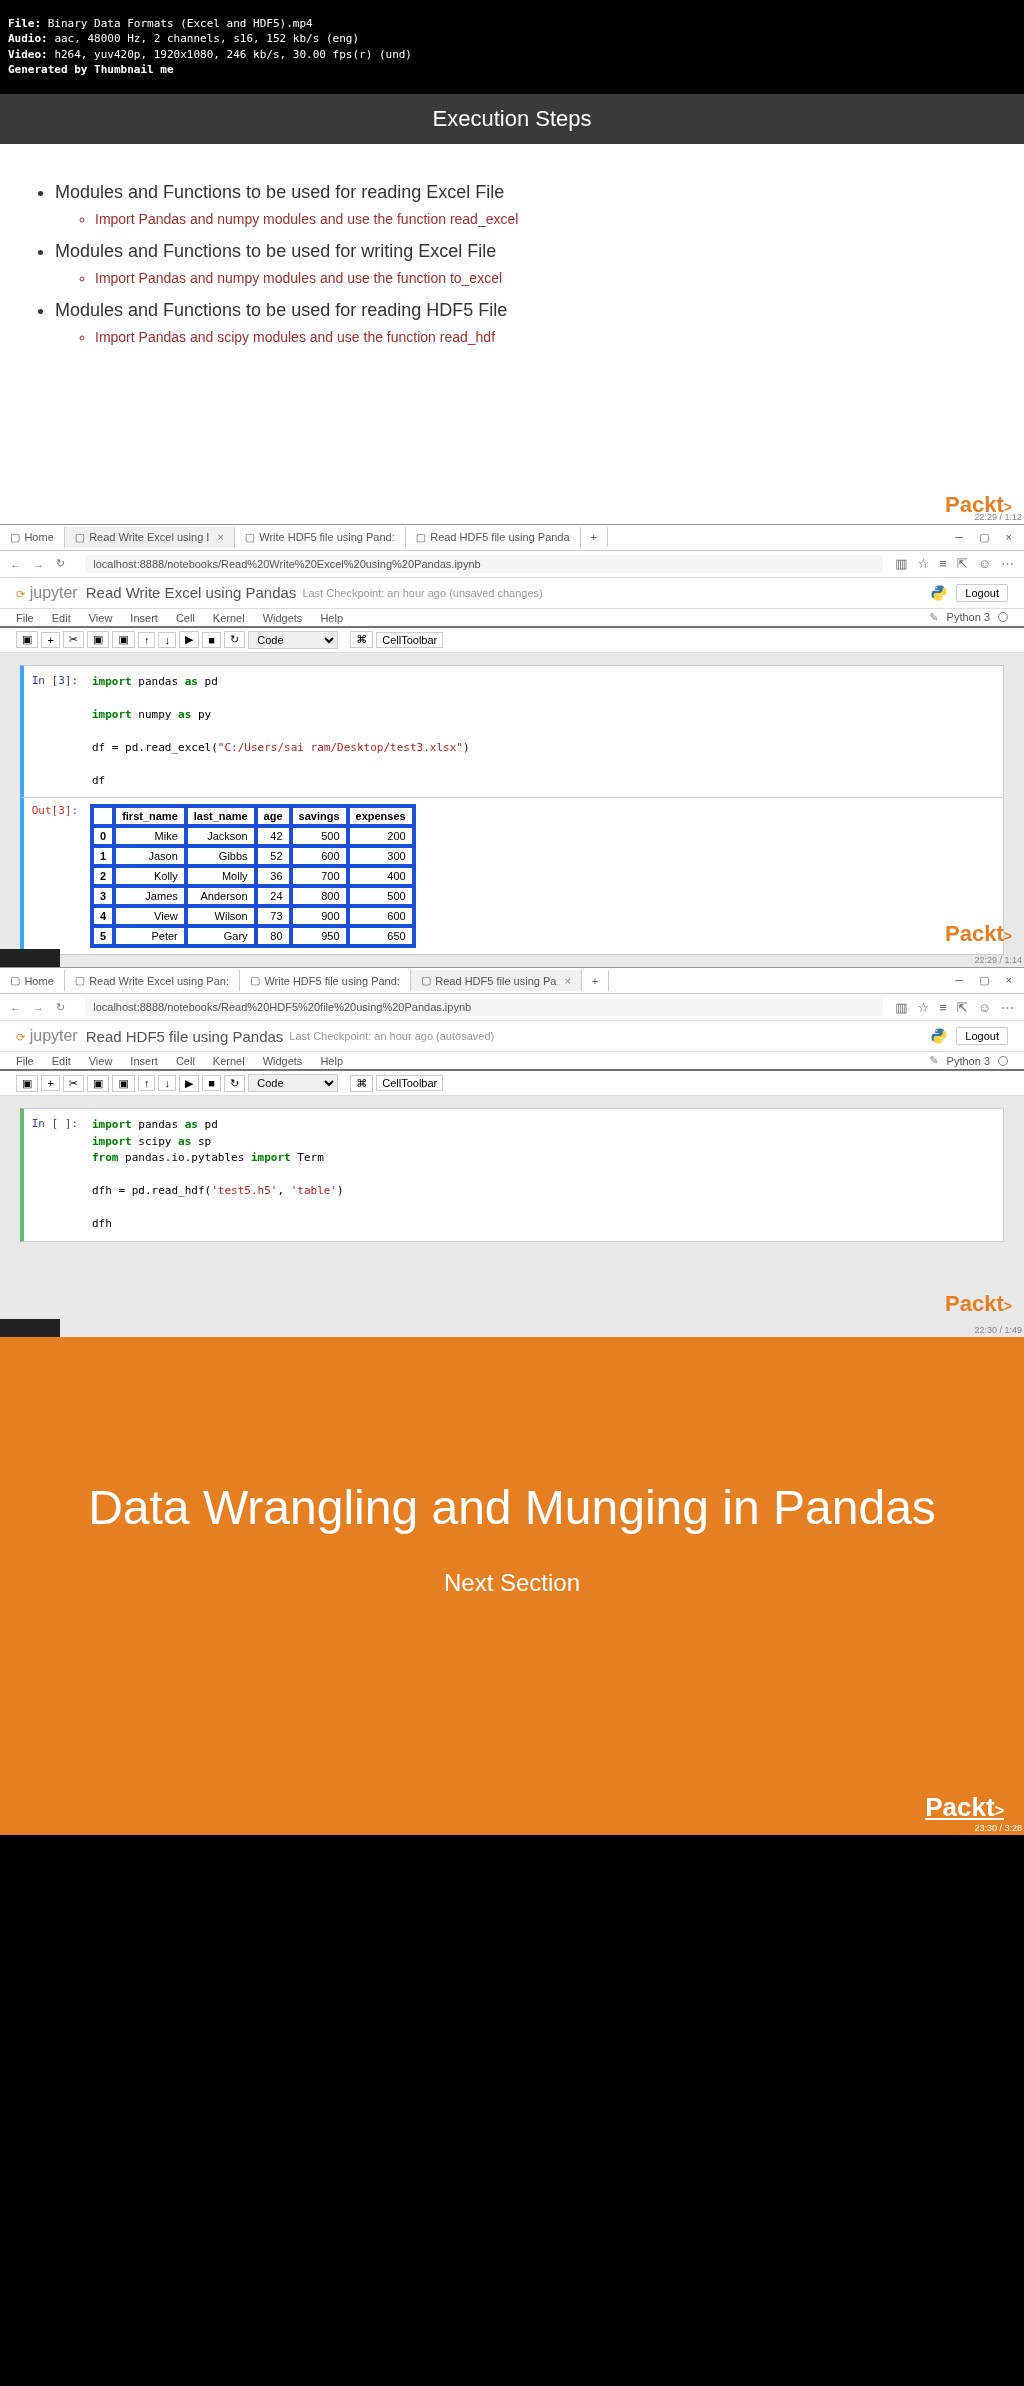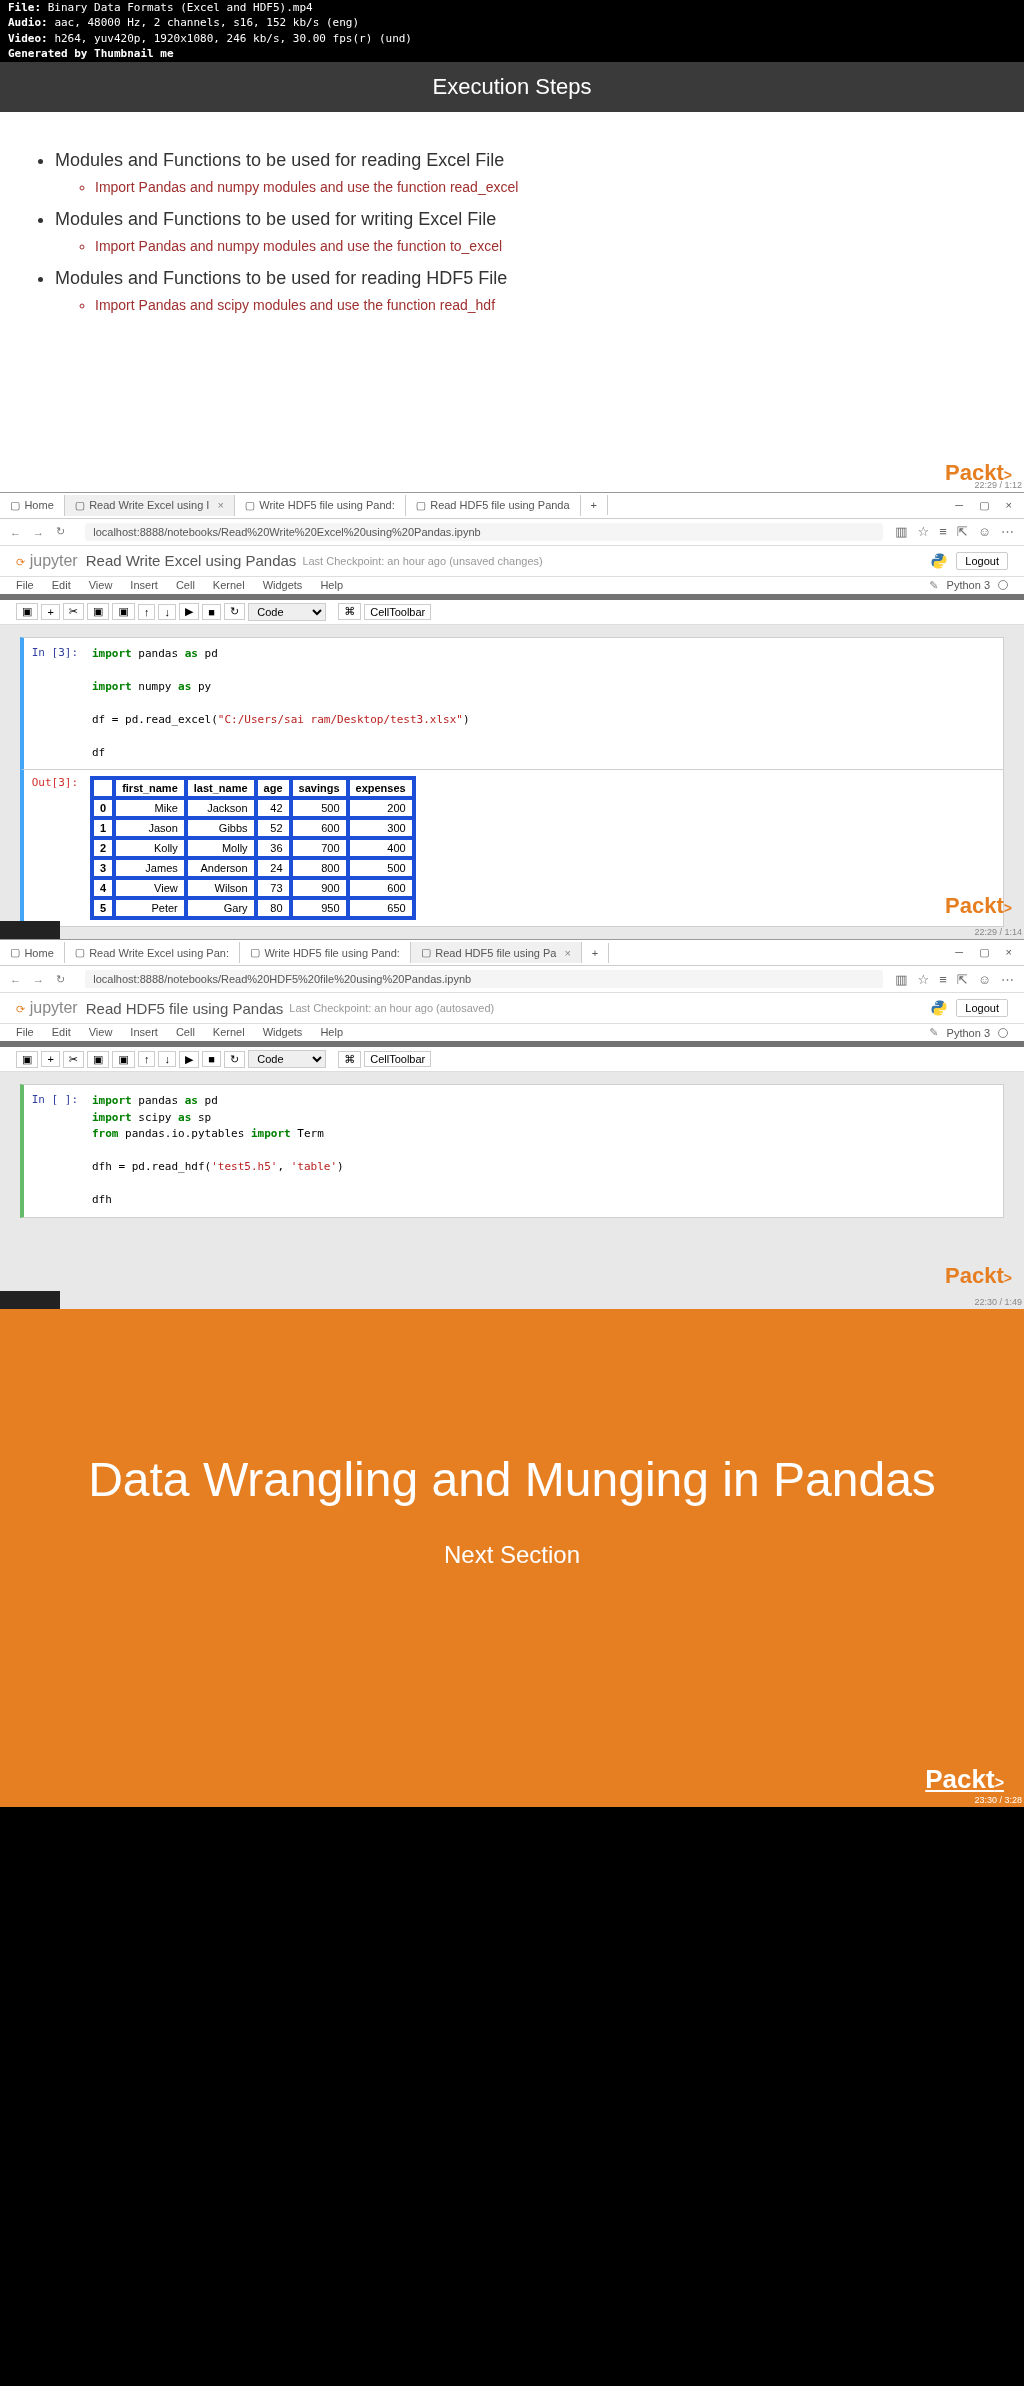--- a/index.html
+++ b/index.html
@@ -1,17 +1,17 @@
 <!DOCTYPE html>
 <html><head>
 <meta charset="utf-8">
 <style>
 * { margin: 0; padding: 0; box-sizing: border-box; }
 body { font-family: Arial, sans-serif; width: 1024px; background: #000; }
-.metadata { background: #000; color: #fff; padding: 0 8px; font-family: monospace; font-size: 11px; line-height: 1.4; }
+.metadata { background: #000; color: #fff; padding: 16px 8px; font-family: monospace; font-size: 11px; line-height: 1.4; }
 .metadata b { font-weight: bold; }
 
 .slide1 { background: #fff; }
 .slide1-header { background: #3a3a3a; color: #fff; text-align: center; padding: 12px; font-size: 22px; }
 .slide1-body { padding: 30px 35px 100px; min-height: 380px; position: relative; }
 .bullet-main { font-size: 18px; color: #333; margin: 8px 0 8px 20px; list-style: disc; }
 .bullet-sub { font-size: 14px; color: #a03030; margin: 6px 0 14px 60px; list-style: circle; }
 .packt-logo { position: absolute; right: 12px; bottom: 6px; color: #e67e22; font-size: 22px; font-weight: bold; }
 .packt-logo .gt { font-size: 14px; }
 .timestamp-corner { position: absolute; right: 2px; bottom: 2px; font-size: 9px; color: #888; }
@@ -28,29 +28,29 @@
 
 .jup-header { background: #fff; padding: 6px 16px; display: flex; align-items: center; border-bottom: 1px solid #ddd; }
 .jup-logo { color: #888; font-size: 16px; }
 .jup-logo .orange { color: #e67e22; font-size: 11px; }
 .jup-title { color: #555; font-size: 15px; margin-left: 8px; }
 .jup-checkpoint { color: #999; font-size: 11px; margin-left: 6px; }
 .jup-right { margin-left: auto; display: flex; align-items: center; gap: 8px; }
 .logout-btn { border: 1px solid #ccc; padding: 2px 8px; font-size: 11px; border-radius: 2px; }
 .py-logo { width: 18px; height: 18px; }
 
-.jup-menu { background: #fff; display: flex; padding: 2px 16px; font-size: 11px; color: #555; gap: 18px; border-bottom: 6px solid #737373; align-items: flex-start; }
+.jup-menu { background: #fff; display: flex; padding: 2px 16px; font-size: 11px; color: #555; gap: 18px; border-bottom: 2px solid #737373; align-items: flex-end; }
 .jup-menu .right { margin-left: auto; display: flex; gap: 8px; align-items: center; }
 .pen-icon { color: #888; }
 .kernel-ind { width: 10px; height: 10px; border: 1px solid #888; border-radius: 50%; }
 
 .jup-toolbar { background: #fff; display: flex; padding: 3px 16px; gap: 3px; border-bottom: 1px solid #ddd; align-items: center; }
 .tb-btn { border: 1px solid #ccc; padding: 1px 5px; font-size: 11px; background: #fff; }
 .tb-sep { width: 6px; }
-.tb-select { border: 1px solid #ccc; font-size: 11px; padding: 1px 4px; width: 78px; }
+.tb-select { border: 1px solid #ccc; font-size: 11px; padding: 1px 4px; width: 90px; }
 
 .notebook-area { padding: 12px 20px; }
 .cell { background: #fff; border: 1px solid #cfcfcf; display: flex; font-family: monospace; font-size: 11px; }
 .cell.running { border-left: 4px solid #42a5f5; }
 .cell.active { border-left: 4px solid #66bb6a; }
 .cell-prompt { width: 60px; text-align: right; padding: 8px 6px; color: #303f9f; flex-shrink: 0; }
 .cell-body { padding: 8px; flex: 1; }
 .code-line { white-space: pre; line-height: 1.5; }
 .kw-green { color: #008000; font-weight: bold; }
 .str-red { color: #ba2121; }

